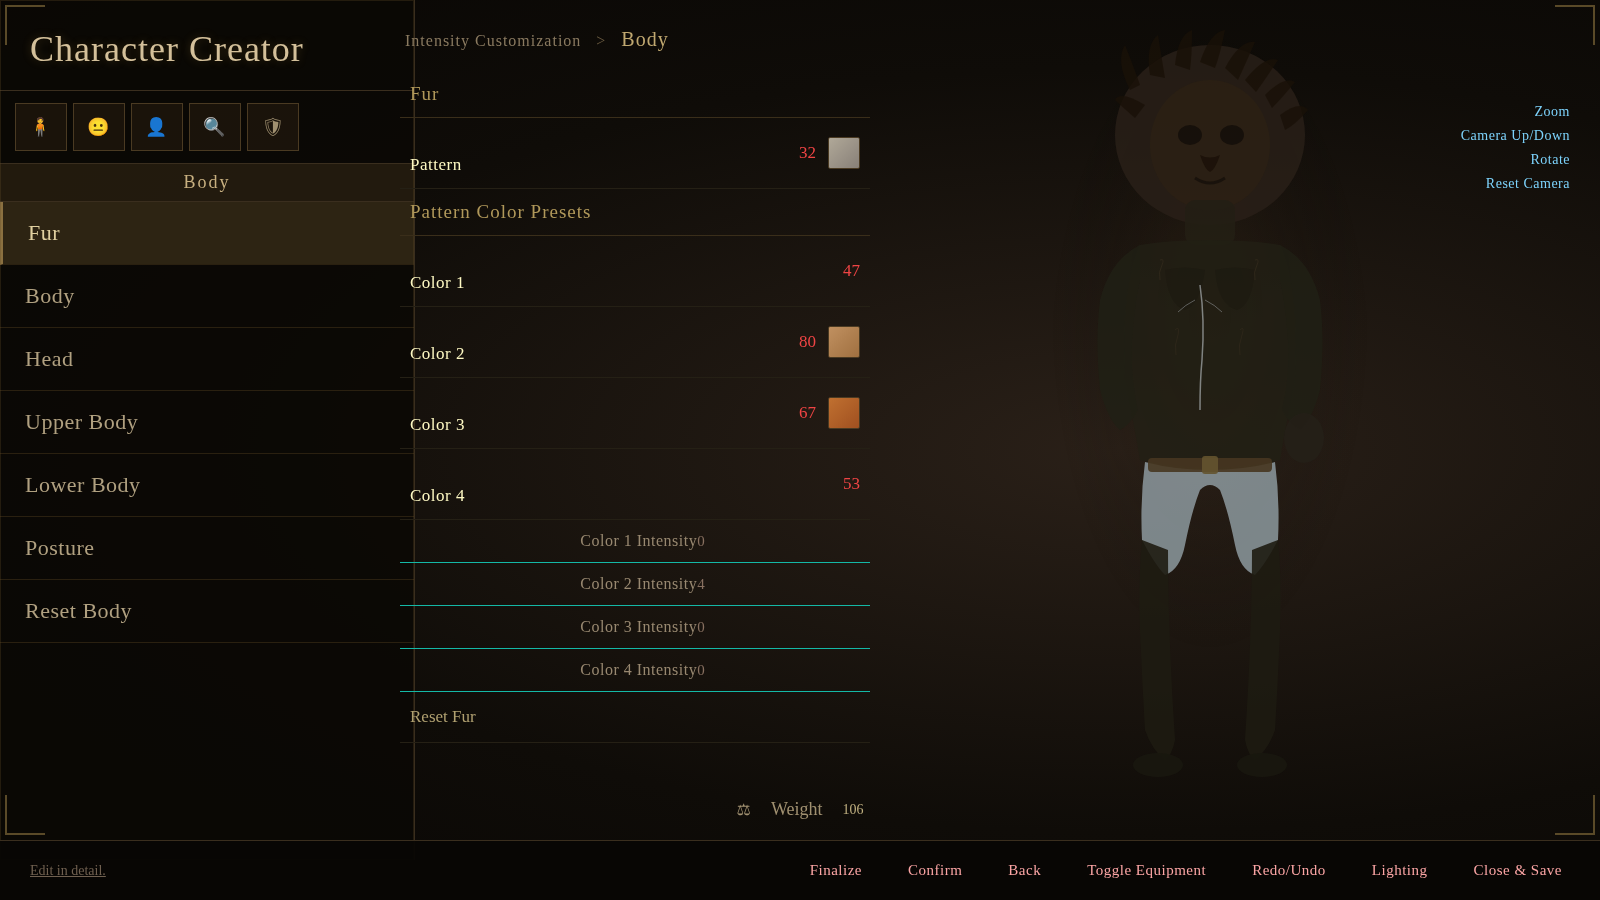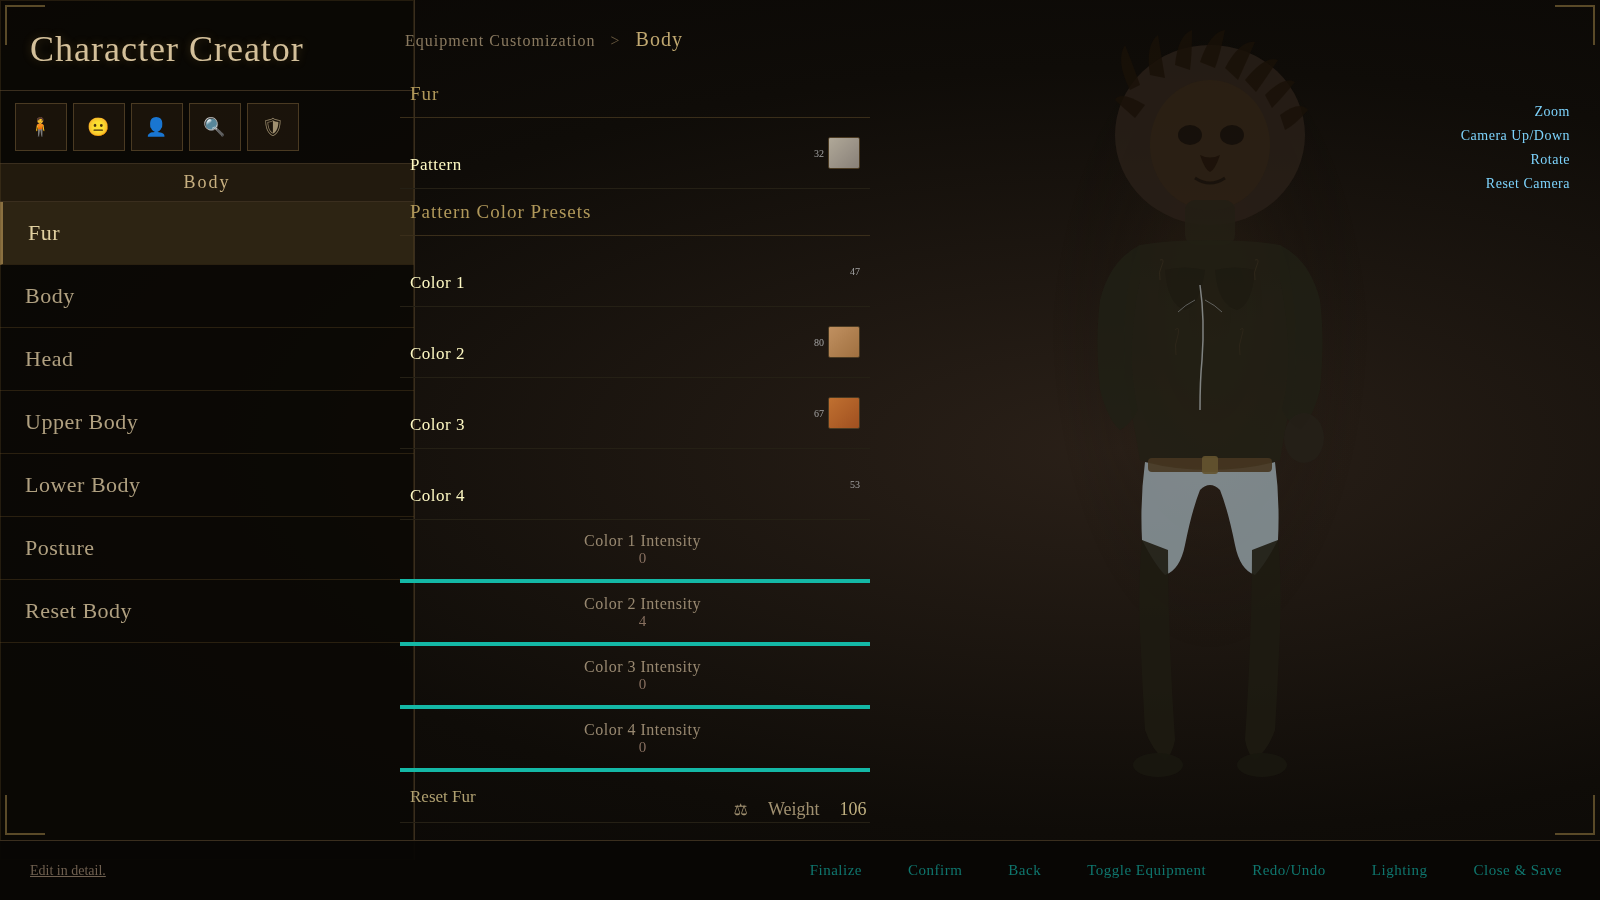--- a/index.html
+++ b/index.html
@@ -179,46 +179,45 @@
     }
 
     .list-item-label {
       font-size: 17px;
       color: #fef9c3;
       letter-spacing: 0.5px;
       margin-top: 24px;
     }
 
     .list-item-value {
-      font-size: 10px;
-      color: #a3a3a3;
-      display: flex;
-      align-items: center;
-      gap: 4px;
+      font-size: 17px;
+      color: #ef4444;
+      display: flex;
+      align-items: center;
+      gap: 12px;
     }
 
     .color-swatch {
       width: 32px;
       height: 32px;
       border: 1px solid #4a3a22;
       border-radius: 2px;
     }
 
     .swatch-gray { background: linear-gradient(135deg, #b0a898 0%, #888078 100%); }
     .swatch-warm { background: linear-gradient(135deg, #c09060 0%, #a07040 100%); }
     .swatch-orange { background: linear-gradient(135deg, #c07030 0%, #a05020 100%); }
 
     
     .intensity-row {
       display: flex;
       align-items: center;
       justify-content: center;
       padding: 12px 10px 12px 25px;
-      border-bottom: 4px solid #14b8a6;
-      flex-direction: column;
+      border-bottom: 1px solid #14b8a6;
     }
 
     .intensity-label {
       font-size: 16px;
       color: #988870;
       letter-spacing: 0.5px;
     }
 
     .intensity-value {
       font-size: 15px;
@@ -272,21 +271,21 @@
     }
 
     .bottom-buttons {
       display: flex;
       gap: 30px;
       align-items: center;
     }
 
     .bottom-btn {
       font-size: 15px;
-      color: #0f766e;
+      color: #fca5a5;
       cursor: pointer;
       letter-spacing: 0.5px;
       padding: 5px 8px;
       transition: color 0.15s;
     }
 
     
     .weight-display {
       position: absolute;
       bottom: 80px;
@@ -299,21 +298,21 @@
       font-size: 18px;
       color: #a09070;
     }
 
     .weight-icon {
       font-size: 16px;
     }
 
     .weight-value {
       color: #c0b080;
-      font-size: 18px;
+      font-size: 14px;
     }
 
     
     .corner-tl, .corner-tr, .corner-bl, .corner-br {
       position: absolute;
       width: 40px;
       height: 40px;
       z-index: 15;
     }
 
@@ -441,21 +440,21 @@
     <div class="nav-item">Upper Body</div>
     <div class="nav-item">Lower Body</div>
     <div class="nav-item">Posture</div>
     <div class="nav-item">Reset Body</div>
   </div>
 </div>
 
 <div class="main-panel">
 
   <div class="breadcrumb">
-    <span>Equipment Customization</span>
+    <span>Intensity Customization</span>
     <span class="separator">&gt;</span>
     <span class="current">Body</span>
   </div>
 
   <div class="content-section">
 
     <div class="section-header">Fur</div>
 
     <div class="list-item">
       <span class="list-item-label">Pattern</span>

